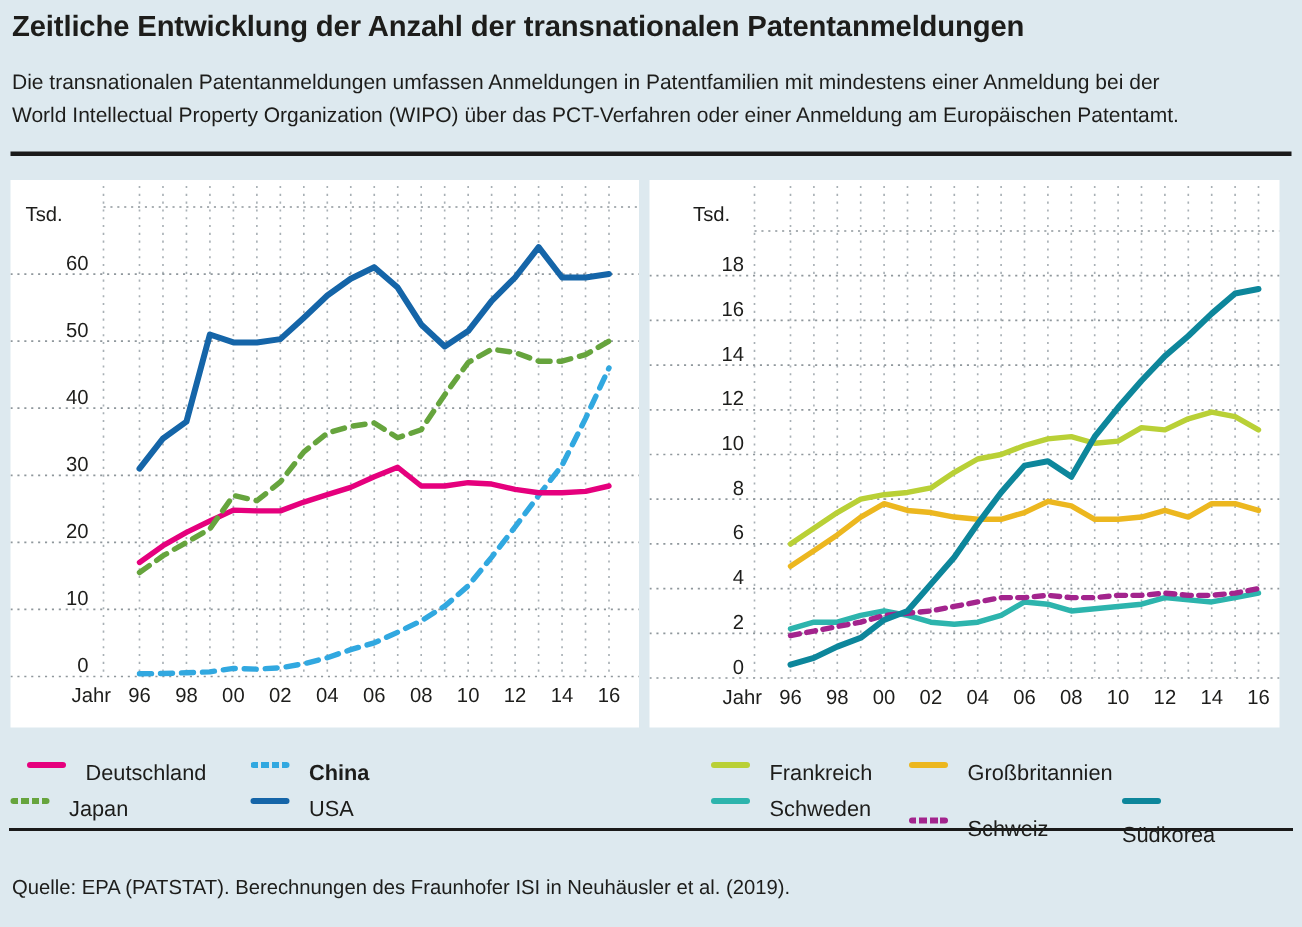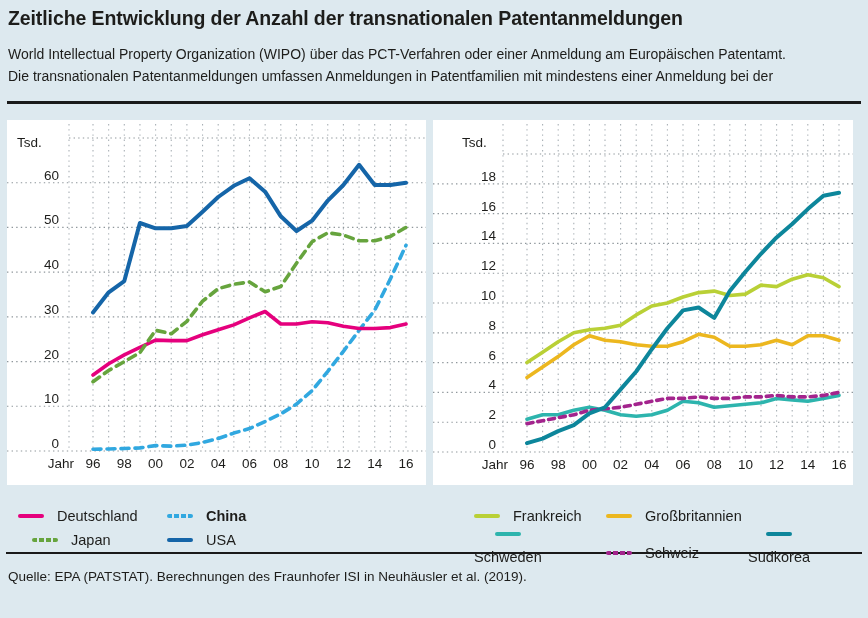--- a/index.html
+++ b/index.html
@@ -15,38 +15,38 @@
   .title{font-size:19.5px;font-weight:bold;line-height:27px;letter-spacing:-0.1px;max-width:800px}
   .title span{display:block}
   .subtitle{margin-top:12px;font-size:14px;line-height:21.5px;max-width:820px}
   .subtitle span{display:block}
   .rule-thick{height:3px;background:#1a1a1a;margin:14px 7px 0 7px}
   .rule-thin{height:2px;background:#1a1a1a;margin:0 6px}
   .charts{display:flex;gap:7px;margin:16px 7px 0 7px;height:365px}
   .panel{background:#ffffff;flex:none}
   .panel svg{display:block}
   .legend-strip{position:relative;height:67px}
-  .legend-item{position:absolute;display:flex;align-items:center;gap:13px;height:16px}
+  .legend-item{position:absolute;display:flex;align-items:flex-start;gap:13px;height:16px}
   .legend-item .swatch{width:26px;height:4px;border-radius:2px;flex:none}
   .legend-item .lbl{font-size:14.5px;white-space:nowrap}
-  .source{margin:15px 8px 0 8px;font-size:13.5px}
+  .source{margin:30px 8px 0 8px;font-size:13.5px}
   svg text{font-family:"Liberation Sans","DejaVu Sans",sans-serif;font-size:13.5px;fill:#1d1d1b}
 </style>
 </head>
 <body>
 
 <div class="page">
 
   <div class="header">
     <h1 class="title">
       <span>Zeitliche Entwicklung der Anzahl der transnationalen Patentanmeldungen</span>
     </h1>
     <p class="subtitle">
+      <span>Die transnationalen Patentanmeldungen umfassen Anmeldungen in Patentfamilien mit mindestens einer Anmeldung bei der</span>
       <span>World Intellectual Property Organization (WIPO) über das PCT-Verfahren oder einer Anmeldung am Europäischen Patentamt.</span>
-      <span>Die transnationalen Patentanmeldungen umfassen Anmeldungen in Patentfamilien mit mindestens einer Anmeldung bei der</span>
     </p>
   </div>
 
   <div class="rule-thick"></div>
 
   <div class="charts">
     <section class="panel">
       <svg id="chart-0" width="419" height="365" viewBox="0 0 419 365">
           <line x1="62" y1="4" x2="62" y2="331" stroke="#a8b0b5" stroke-width="1.1" stroke-dasharray="1.4 3.8"></line>
           <line x1="86" y1="4" x2="86" y2="331" stroke="#a8b0b5" stroke-width="1.1" stroke-dasharray="1.4 3.8"></line>
@@ -173,37 +173,37 @@
 
   <div class="legend-strip" id="legend-strip">
       <div class="legend-item" style="left: 18px; top: 23px;">
         <span class="swatch" style="background: rgb(229, 0, 125);"></span>
         <span class="lbl">Deutschland</span>
       </div>
       <div class="legend-item" style="left: 167px; top: 23px; font-weight: bold;">
         <span class="swatch" style="background: repeating-linear-gradient(90deg, rgb(49, 168, 224) 0px, rgb(49, 168, 224) 5px, transparent 5px, transparent 7px);"></span>
         <span class="lbl">China</span>
       </div>
-      <div class="legend-item" style="left: 32px; top: 47px;">
+      <div class="legend-item" style="left: 7px; top: 47px;">
         <span class="swatch" style="background: repeating-linear-gradient(90deg, rgb(102, 164, 61) 0px, rgb(102, 164, 61) 5px, transparent 5px, transparent 7px);"></span>
         <span class="lbl">Japan</span>
       </div>
       <div class="legend-item" style="left: 167px; top: 47px;">
         <span class="swatch" style="background: rgb(21, 101, 168);"></span>
         <span class="lbl">USA</span>
       </div>
       <div class="legend-item" style="left: 474px; top: 23px;">
         <span class="swatch" style="background: rgb(185, 208, 54);"></span>
         <span class="lbl">Frankreich</span>
       </div>
       <div class="legend-item" style="left: 606px; top: 23px;">
         <span class="swatch" style="background: rgb(236, 183, 31);"></span>
         <span class="lbl">Großbritannien</span>
       </div>
-      <div class="legend-item" style="left: 474px; top: 47px; flex-direction: column;">
+      <div class="legend-item" style="left: 474px; top: 47px;">
         <span class="swatch" style="background: rgb(45, 180, 173);"></span>
         <span class="lbl">Schweden</span>
       </div>
       <div class="legend-item" style="left: 606px; top: 60px;">
         <span class="swatch" style="background: repeating-linear-gradient(90deg, rgb(163, 36, 141) 0px, rgb(163, 36, 141) 5px, transparent 5px, transparent 7px);"></span>
         <span class="lbl">Schweiz</span>
       </div>
       <div class="legend-item" style="left: 748px; top: 47px; flex-direction: column;">
         <span class="swatch" style="background: rgb(13, 134, 155);"></span>
         <span class="lbl">Südkorea</span>

